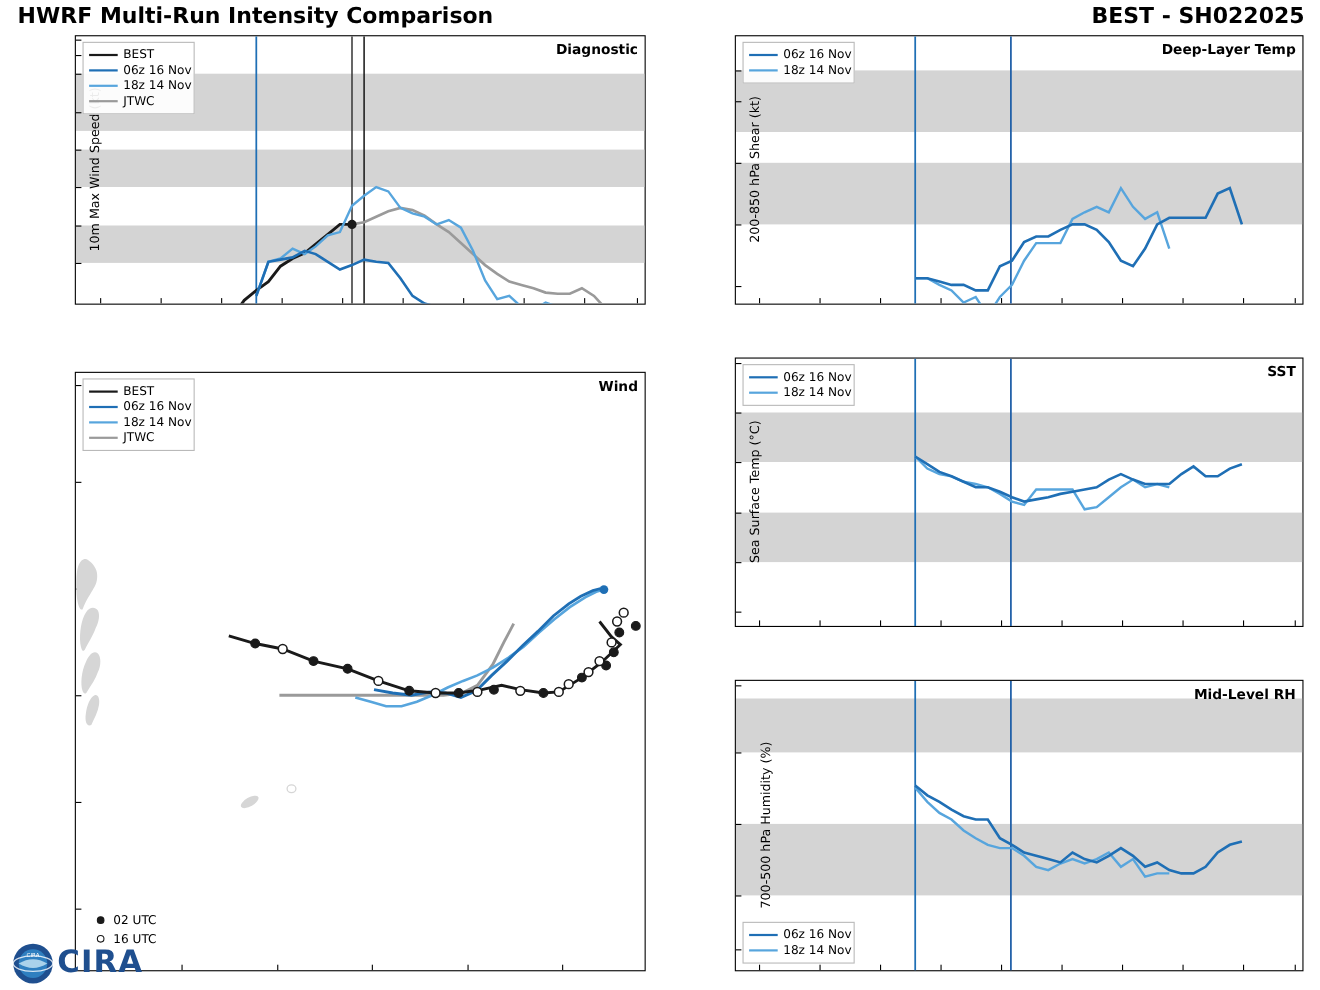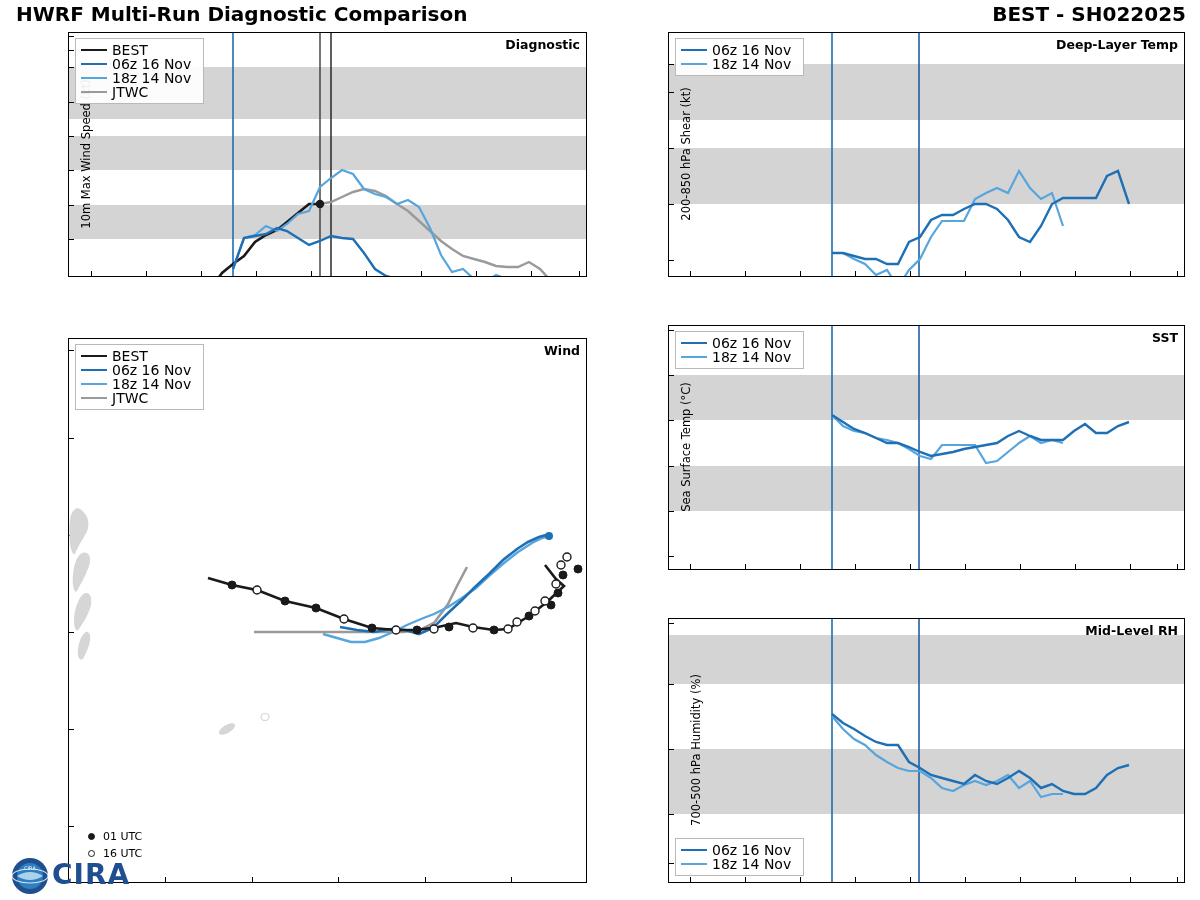--- a/index.html
+++ b/index.html
@@ -42,22 +42,22 @@
   }
   .band { position:absolute; left:0; width:100%; background:#d4d4d4; z-index:0; }
   svg.ov { position:absolute; left:0; top:0; overflow:visible; z-index:3; }
   .ytickmark { position:absolute; left:0; width:5px; height:1px; background:#000; }
   .xtickmark { position:absolute; bottom:0; width:1px; height:5px; background:#000; }
 
   .legend {
     position:absolute; z-index:7;
     background:rgba(255,255,255,0.92);
     border:1px solid #b9b9b9;
-    padding:4px 12px 4px 5px;
-    font-size:14px;
+    padding:4px 2px 4px 5px;
+    font-size:11px;
     line-height:14px;
   }
   .legend .row { display:flex; align-items:center; height:14px; }
   .legend .swatch { width:26px; height:0; border-top-width:2.6px; border-top-style:solid; margin-right:5px; }
   .legend .lbl { white-space:nowrap; }
 
   .marklegend {
     position:absolute; z-index:7; font-size:11px;
   }
   .marklegend .row { display:flex; align-items:center; height:17px; }
@@ -73,21 +73,21 @@
     position:absolute; left:42px; top:2px;
     font-size:28px; font-weight:bold; color:#1f4f8f;
     letter-spacing:1px;
     font-family:"DejaVu Sans", sans-serif;
   }
 </style>
 </head>
 <body>
 
 <div class="hdr">
-  <div class="left">HWRF Multi-Run Diagnostic Comparison</div>
+  <div class="left">HWRF Multi-Run Intensity Comparison</div>
   <div class="right">BEST - SH022025</div>
 </div>
 
 <div class="panel" style="left:68px; top:32px; width:519px; height:245px;">
   <div class="frame">
     <div class="band" style="top:171.5px; height:34.3px;"></div>
     <div class="band" style="top:103px; height:34.3px;"></div>
     <div class="band" style="top:34.3px; height:51.4px;"></div>
 
     <svg class="ov" width="519" height="245" viewBox="0 0 519 245">
@@ -296,21 +296,21 @@
         </div>
       <div class="row">
           <span class="swatch" style="border-top-color:#9a9a9a"></span>
           <span class="lbl">JTWC</span>
         </div>
     </div>
 
     <div class="marklegend" style="left:14px; bottom:20px;">
       <div class="row">
           <span class="dot dot-filled"></span>
-          <span>01 UTC</span>
+          <span>02 UTC</span>
         </div>
       <div class="row">
           <span class="dot dot-open"></span>
           <span>16 UTC</span>
         </div>
     </div>
   </div>
 </div>
 
 <div class="panel" style="left:668px; top:32px; width:517px; height:245px;">

